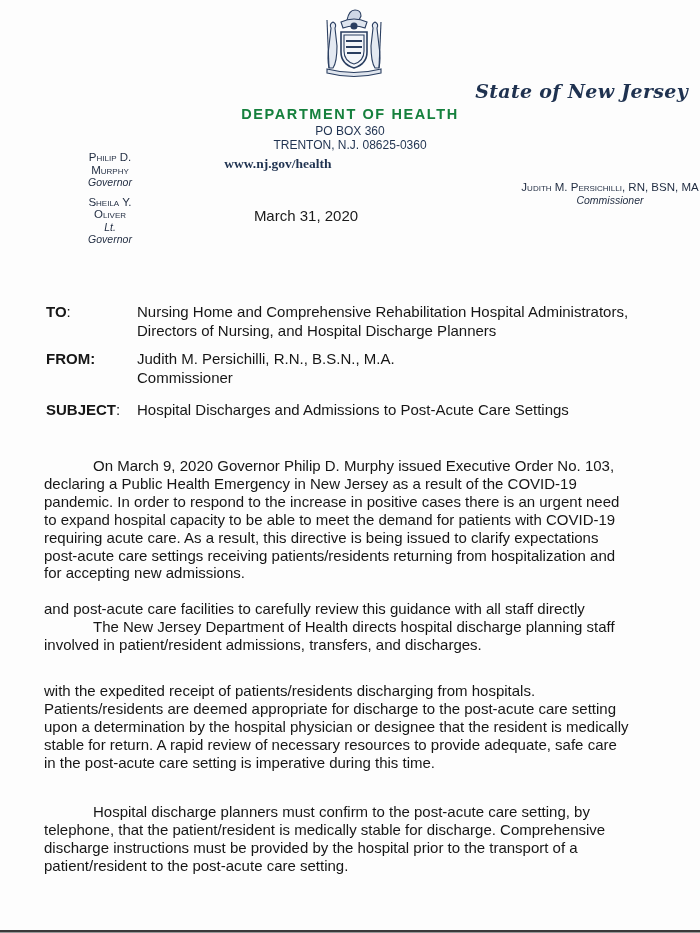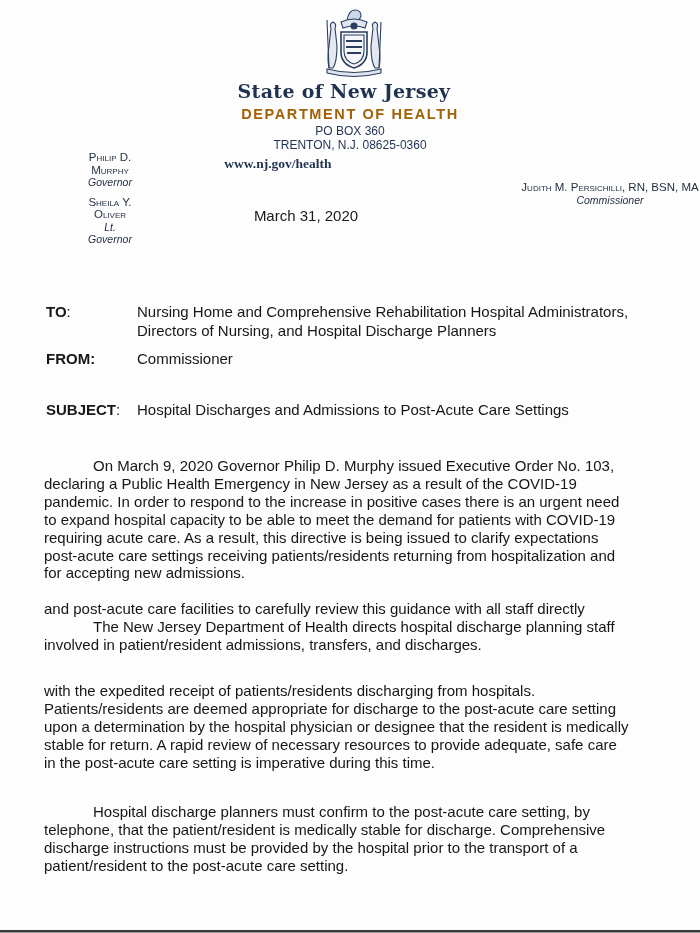--- a/index.html
+++ b/index.html
@@ -19,37 +19,38 @@
       left: 321px;
       top: 6px;
       width: 66px;
       height: 72px;
     }
     .state-title {
       position: absolute;
       left: 0;
       width: 688px;
       top: 80px;
-      text-align: center;
+      text-align: right;
       font-family: "DejaVu Serif", serif;
       font-weight: bold;
+      font-style: italic;
       font-size: 19px;
       color: #1f3250;
       letter-spacing: 0.3px;
     }
     .dept {
       position: absolute;
       left: 0;
       width: 700px;
       top: 106px;
       text-align: center;
       font-weight: bold;
       font-size: 14.5px;
       letter-spacing: 1.6px;
-      color: #a16207;
+      color: #15803d;
     }
     .addr {
       position: absolute;
       left: 0;
       width: 700px;
       text-align: center;
       font-size: 12px;
       color: #1f3250;
     }
     .addr1 { top: 124px; }
@@ -202,20 +203,21 @@
   <div class="memo-label"><span>TO</span><span class="colon">:</span></div>
   <div class="memo-value">
     <div>Nursing Home and Comprehensive Rehabilitation Hospital Administrators,</div>
     <div>Directors of Nursing, and Hospital Discharge Planners</div>
   </div>
 </div>
 
 <div class="memo-row row-from">
   <div class="memo-label">FROM:</div>
   <div class="memo-value">
+    <div>Judith M. Persichilli, R.N., B.S.N., M.A.</div>
     <div>Commissioner</div>
   </div>
 </div>
 
 <div class="memo-row row-subject">
   <div class="memo-label"><span>SUBJECT</span><span class="colon">:</span></div>
   <div class="memo-value">
     <div>Hospital Discharges and Admissions to Post-Acute Care Settings</div>
   </div>
 </div>

